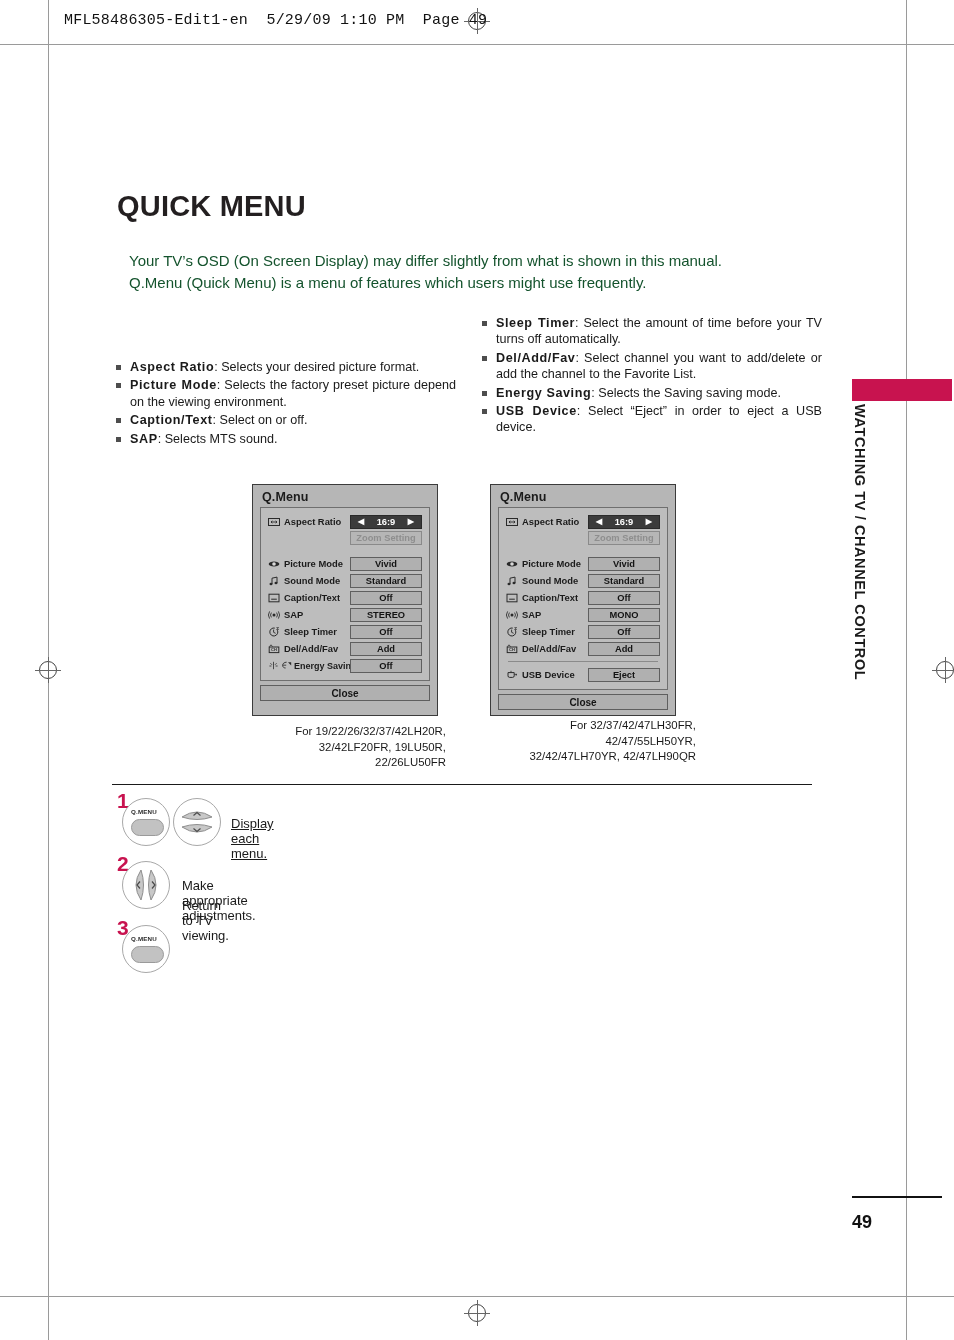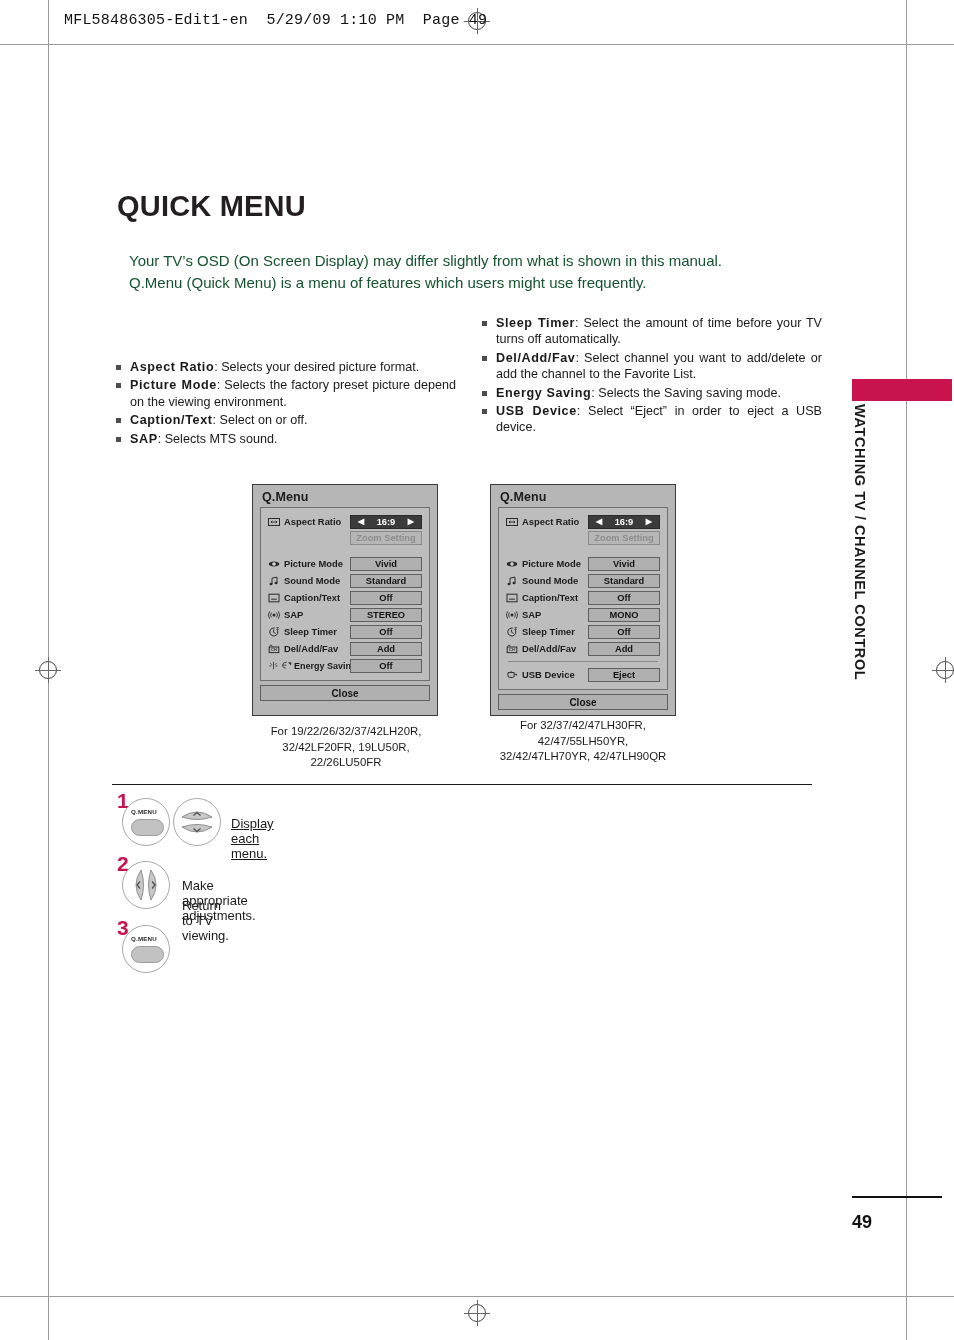--- a/index.html
+++ b/index.html
@@ -90,21 +90,21 @@
     font-size:10px;font-weight:700;color:#141414;
     background:#b0b0b0;border:1px solid #5f5f5f;box-sizing:border-box;
   }
   .arr{font-size:8px;line-height:1;}
 
   
   .ico{width:12px;height:10px;flex:0 0 12px;display:block;}
   .ico2{width:11px;height:9px;flex:0 0 11px;display:block;}
 
   .caption{
-    position:absolute;text-align:center;font-size:11.4px;line-height:15.5px;color:#1a1a1a;
+    position:absolute;text-align:right;font-size:11.4px;line-height:15.5px;color:#1a1a1a;
   }
 
   
   .maindiv{position:absolute;left:112px;top:784px;width:700px;height:1.4px;background:#1a1a1a;}
 
   .step{position:absolute;}
   .stepnum{
     position:absolute;font-size:21px;font-weight:700;color:#c8134f;
     font-family:"Liberation Sans", sans-serif;line-height:1;
   }

